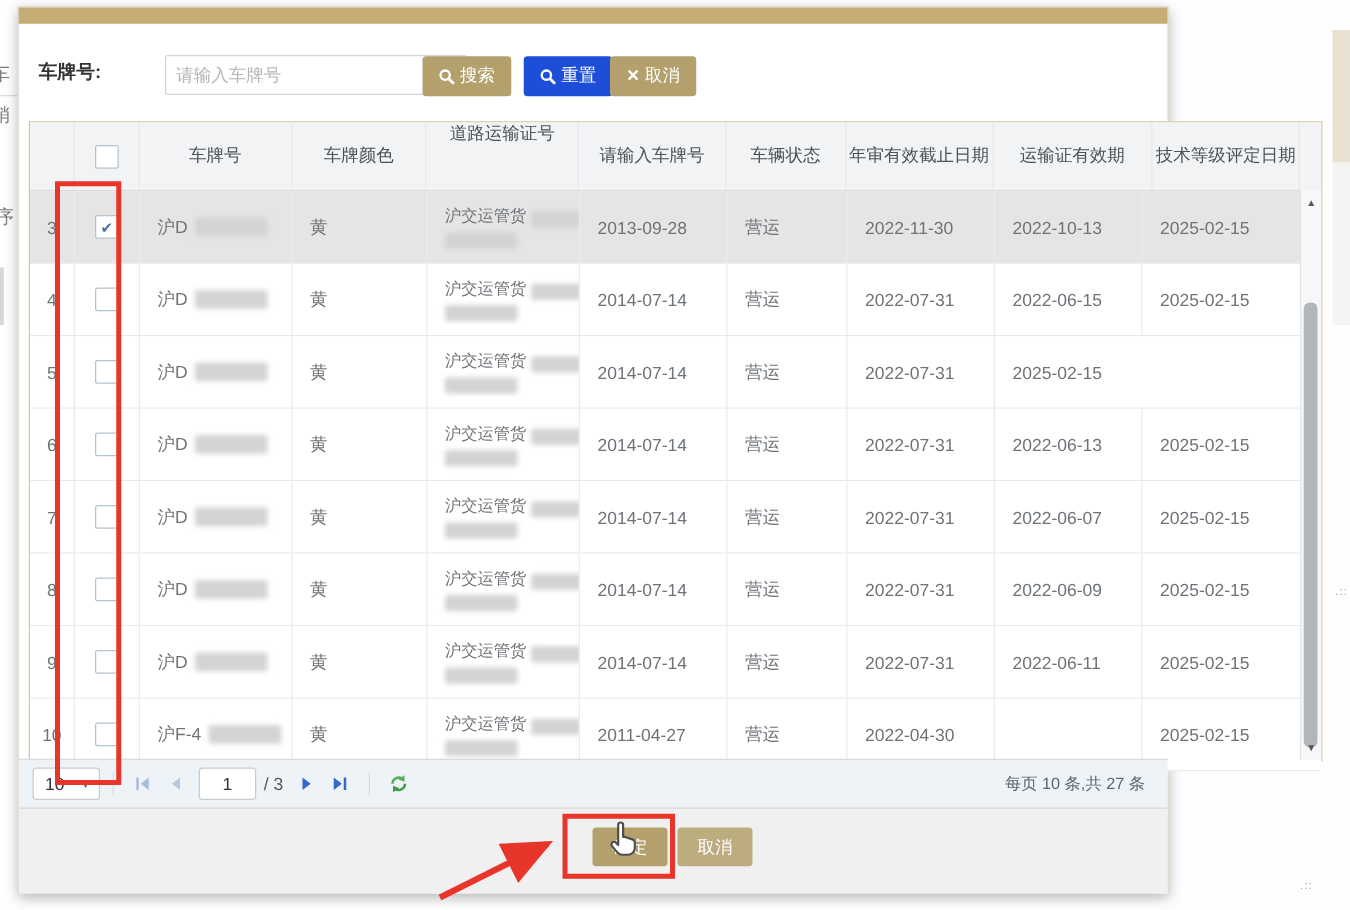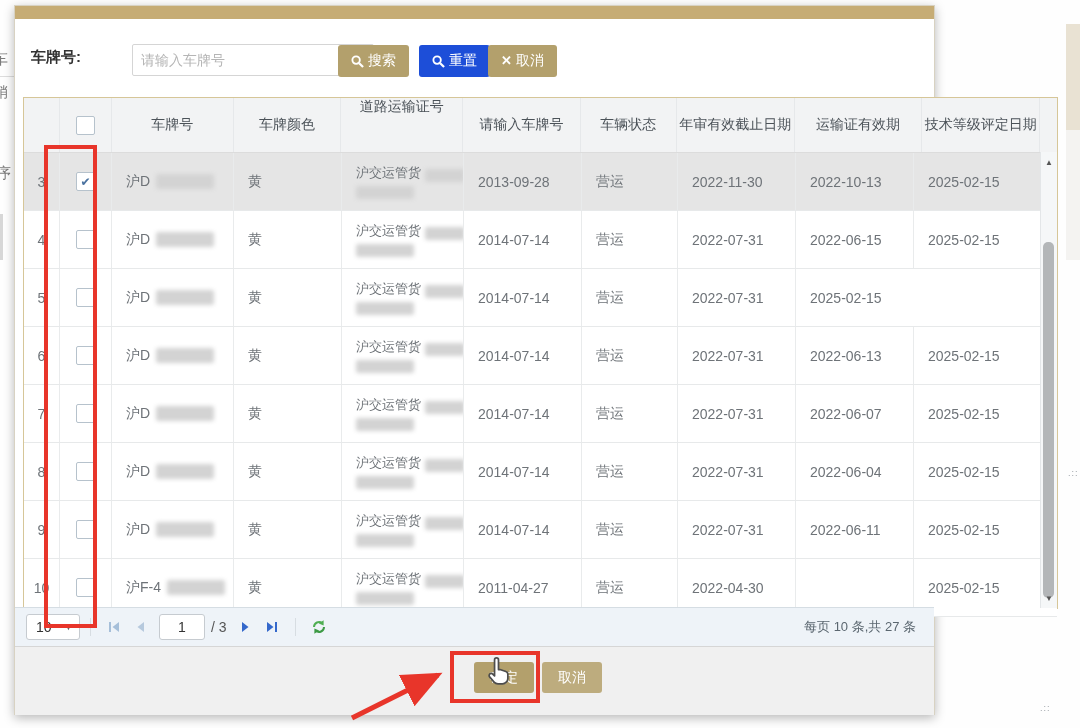--- a/index.html
+++ b/index.html
@@ -300,21 +300,21 @@
     <div class="td c5">
       <span class="cert-line1">
         <span>沪交运管货</span>
         <span class="redact r-cert1"></span>
       </span>
       <span class="redact r-cert2"></span>
     </div>
     <div class="td c6">2014-07-14</div>
     <div class="td c7">营运</div>
     <div class="td c8">2022-07-31</div>
-    <div class="td c9">2022-06-04</div>
+    <div class="td c9">2022-06-09</div>
     <div class="td c10">2025-02-15</div>
   </div>
 
   <div class="tr">
     <div class="td c1">9</div>
     <div class="td c2">
       <span class="cb"></span>
     </div>
     <div class="td c3">
       <span>沪D</span>

